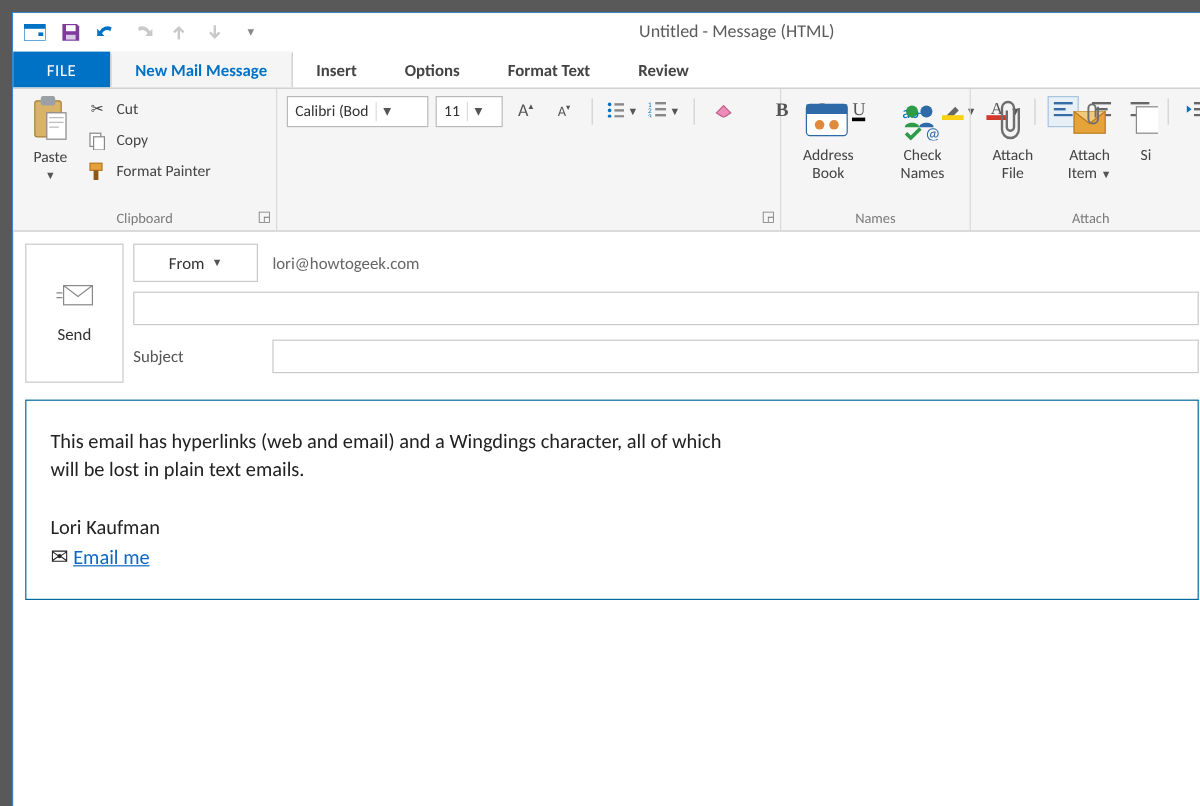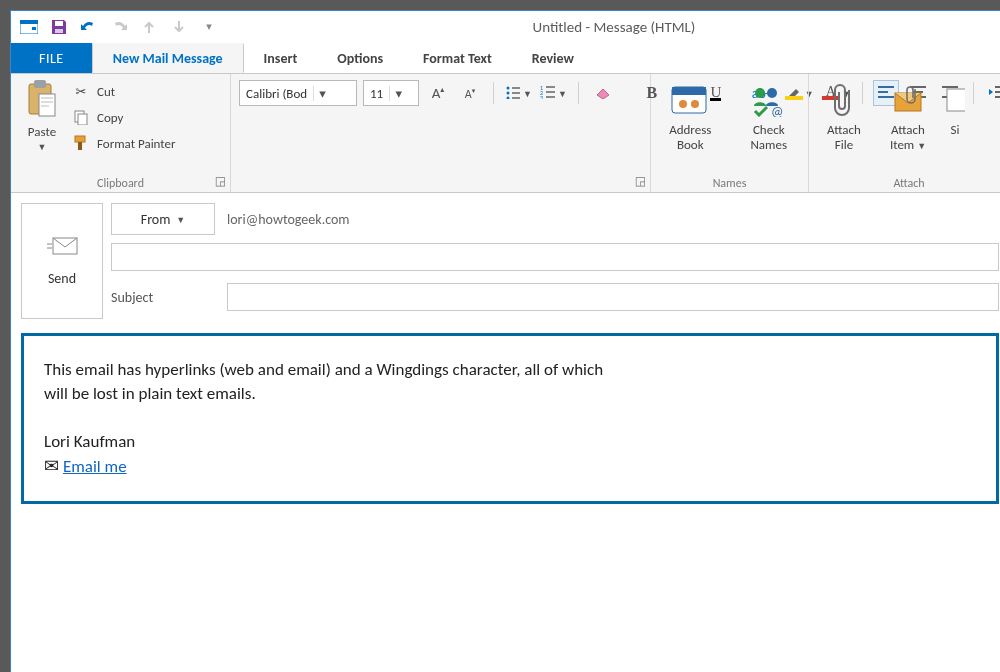--- a/index.html
+++ b/index.html
@@ -70,21 +70,21 @@
   .rows{flex:1;display:flex;flex-direction:column;gap:8px;}
   .hrow{display:flex;align-items:center;gap:12px;}
   .hbtn{width:104px;height:32px;border:1px solid #c9c9c9;background:#fff;display:flex;align-items:center;
         justify-content:center;gap:6px;font-size:14px;color:#333;cursor:pointer;}
   .hlabel{width:104px;text-align:left;font-size:14px;color:#555;}
   .hval{flex:1;display:flex;align-items:center;font-size:14px;color:#666;}
   .hinput{flex:1;height:28px;border:1px solid #c9c9c9;padding:0 8px;font-size:15px;color:#333;}
   .hinput .link{text-decoration:underline;color:#222;}
 
   
-  .bodyarea{margin-top:14px;border:3px solid #0369a1;padding:22px 20px;font-size:17px;color:#222;line-height:24px;}
+  .bodyarea{margin-top:14px;border:1px solid #0369a1;padding:22px 20px;font-size:17px;color:#222;line-height:24px;}
   .bodyarea a{color:#1067c3;text-decoration:underline;}
   .wing{font-size:18px;}
 
   .dropcaret{font-size:9px;color:#555;}
 
 </style>
 </head>
 <body>
 
 <div class="window">

